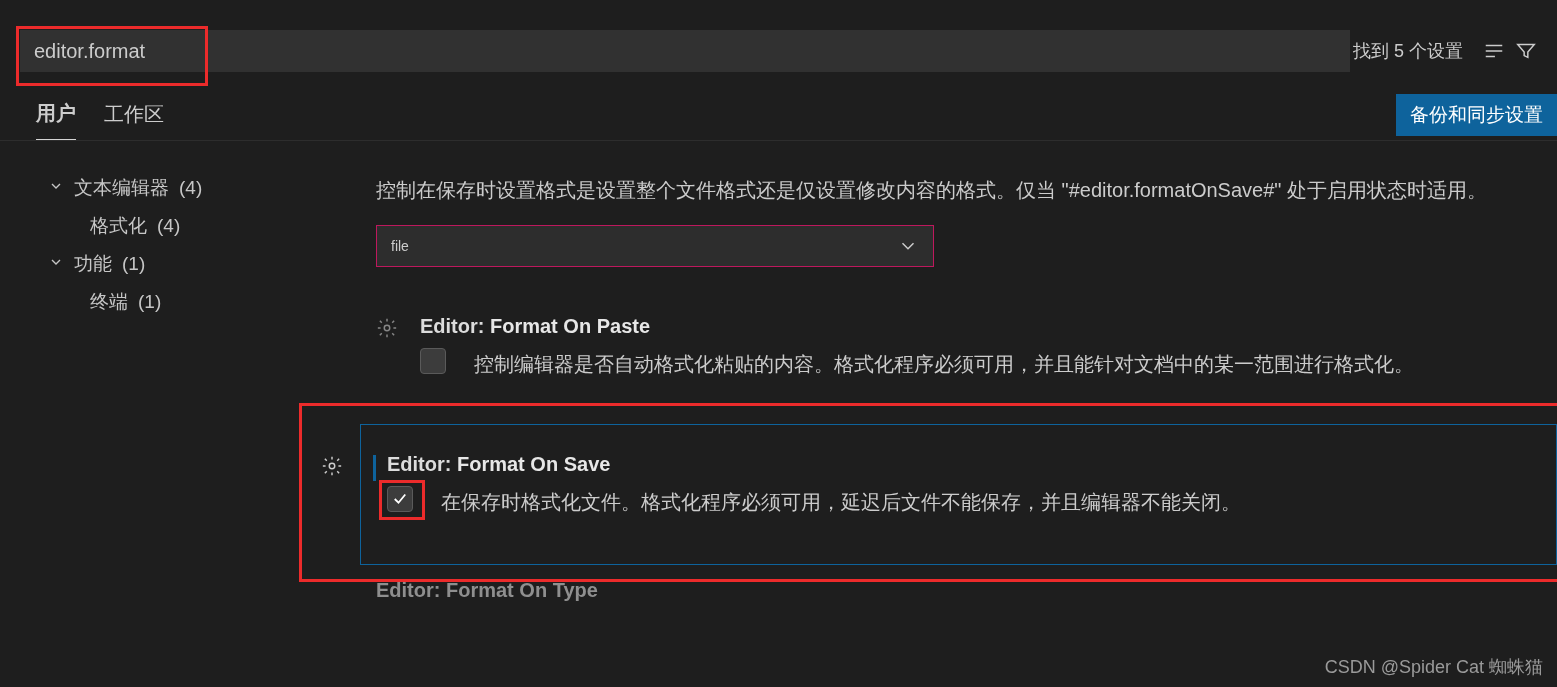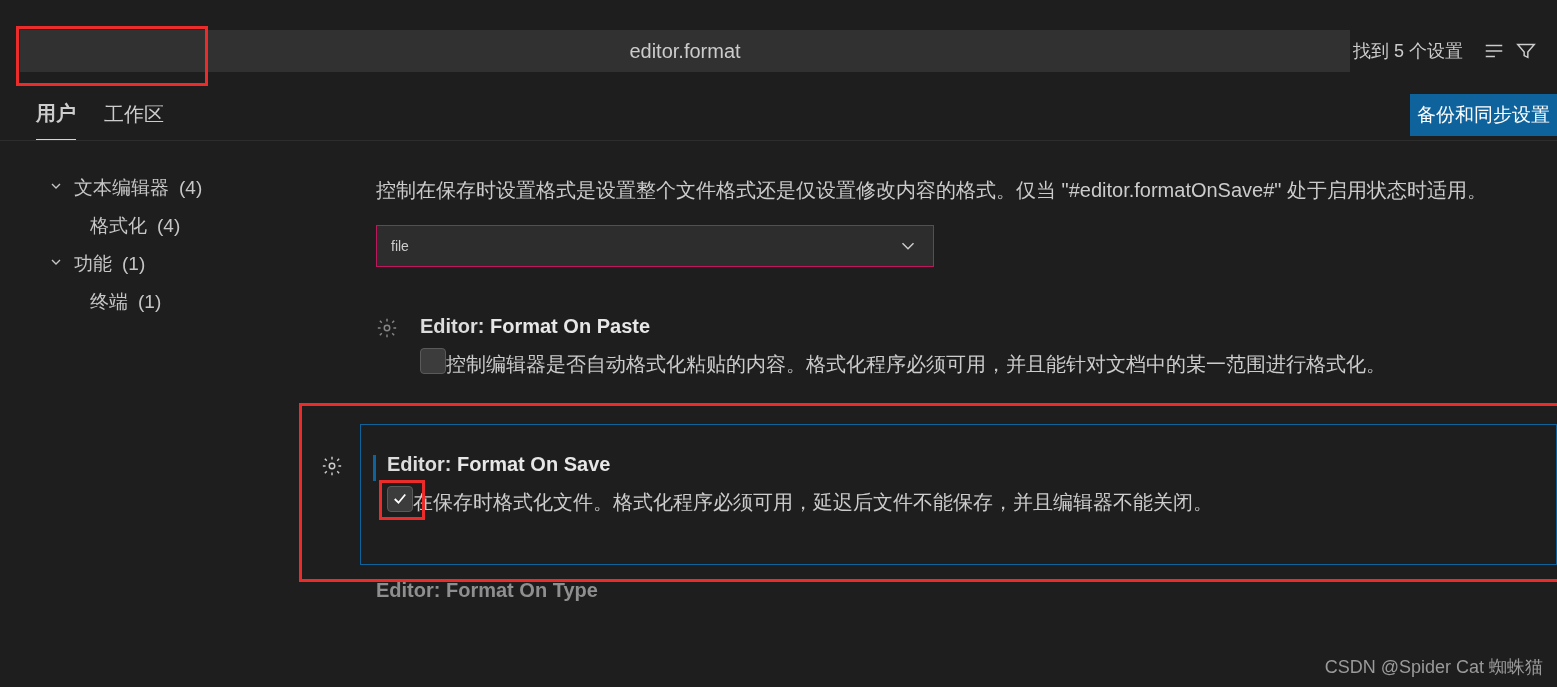--- a/index.html
+++ b/index.html
@@ -2,32 +2,32 @@
 <html><head>
 <meta charset="utf-8">
 <style>
   * { box-sizing: border-box; margin: 0; padding: 0; }
   html, body { width: 1557px; height: 687px; background: #1e1e1e; color: #cccccc; font-family: "Segoe UI", "Microsoft YaHei", sans-serif; font-size: 18px; overflow: hidden; }
   body { position: relative; }
 
   
   .search-row { display: flex; align-items: center; padding: 30px 20px 0 20px; }
   .search-box-wrap { position: relative; }
-  .search-box { width: 1330px; height: 42px; background: #313131; border: none; color: #cccccc; font-size: 20px; padding: 0 14px; outline: none; text-align: center; }
+  .search-box { width: 1330px; height: 42px; background: #313131; border: none; color: #cccccc; font-size: 20px; padding: 0 14px; outline: none; }
   .red-box-search { position: absolute; left: -4px; top: -4px; width: 192px; height: 60px; border: 3px solid #ec2b2b; pointer-events: none; }
   .status-text { margin-left: auto; color: #cccccc; font-size: 18px; display:flex; align-items:center; gap:8px; }
   .right-icons { display:flex; align-items:center; gap:10px; margin-left:12px;}
   .icon { width:22px; height:22px; display:inline-flex; align-items:center; justify-content:center; }
   .icon svg { stroke: #cccccc; fill: none; stroke-width: 1.6; }
 
   
   .tabs-row { display:flex; align-items:center; padding: 28px 36px 0 36px; gap: 28px; position:relative;}
   .tab { color: #cccccc; font-size: 20px; padding-bottom: 12px; cursor:pointer; }
   .tab.active { font-weight: 600; border-bottom: 1.5px solid #d4d4d4; }
-  .backup-btn { position:absolute; right:0; top:22px; background:#0e639c; color:#fff; font-size:19px; padding:8px 7px; border:none; cursor:pointer; }
+  .backup-btn { position:absolute; right:0; top:22px; background:#0e639c; color:#fff; font-size:19px; padding:8px 14px; border:none; cursor:pointer; }
   .divider { height:1px; background:#2d2d2d; margin-top:0px; }
 
   
   .content { display:flex; flex-direction:row; padding-top: 28px; }
 
   
   .sidebar { width: 320px; padding-left: 48px; }
   .tree-item { display:flex; align-items:center; gap:10px; padding: 6px 0; font-size: 19px; color:#c6c6c6; cursor:pointer;}
   .tree-sub { padding-left: 42px; }
   .chev { width:16px; }
@@ -39,21 +39,21 @@
   .setting-desc-top { color:#cccccc; font-size:20px; line-height:1.7; padding: 4px 40px 0 16px; }
   .dropdown { margin: 18px 0 0 16px; width: 558px; height: 42px; background:#2d2d2d; border:1px solid #be185d; display:flex; align-items:center; justify-content:space-between; padding:0 14px; color:#cccccc; font-size:14px; cursor:pointer;}
 
   .setting-block { position:relative; margin-top: 48px; padding-left: 16px; display:flex; gap:14px;}
   .gear-col { width: 30px; display:flex; align-items:flex-start; padding-top:2px;}
   .gear-col .icon { opacity:0.6;}
   .setting-body { flex:1; }
   .setting-title { font-size:20px; margin-bottom:10px;}
   .setting-title .prefix { font-weight:700; color:#dcdcdc;}
   .setting-title .name { font-weight:700; color:#e7e7e7;}
-  .checkbox-row { display:flex; align-items:flex-start; gap:0; }
+  .checkbox-row { display:flex; align-items:flex-start; gap:28px; }
   .checkbox { width:26px; height:26px; border:1px solid #5a5a5a; background:#3c3c3c; border-radius:4px; flex:0 0 26px; display:flex; align-items:center; justify-content:center; cursor:pointer;}
   .checkbox.checked { background:#3c3c3c; }
   .checkbox svg { stroke:#fff; fill:none; stroke-width:2.4; }
   .check-desc { color:#cccccc; font-size:20px; line-height:1.6; }
 
   
   .setting-selected { position:relative; margin-top: 44px; border:1px solid #0e639c; padding: 28px 20px 46px 8px; }
   .mod-bar { position:absolute; left:12px; top:30px; width:3px; height:26px; background:#0e639c; }
   .setting-selected .setting-body { padding-left: 18px;}
   .red-box-big { position:absolute; left:-62px; top:-22px; right:-5px; bottom:-18px; border:3px solid #ec2b2b; pointer-events:none;}

